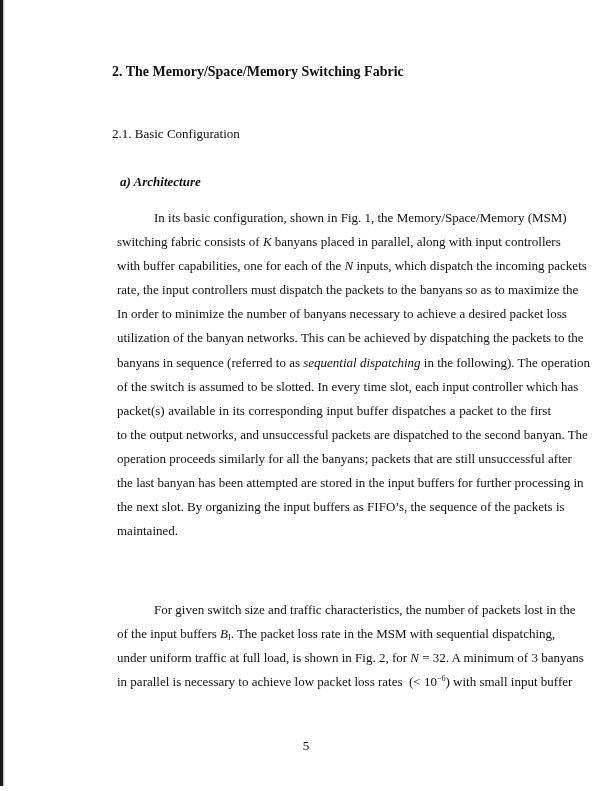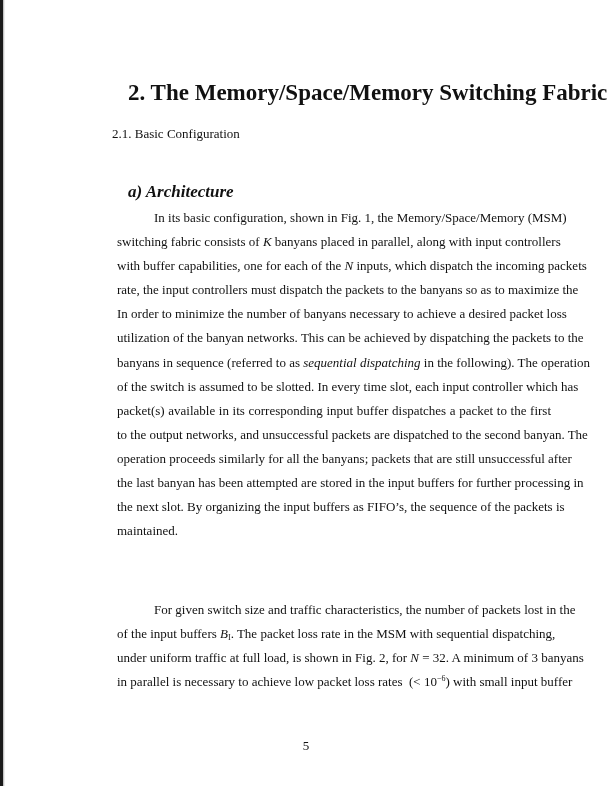--- a/index.html
+++ b/index.html
@@ -29,41 +29,41 @@
       top: 0;
       width: 2px;
       height: 786px;
       background: linear-gradient(to right, #7a7a7a, #ffffff);
       opacity: 0.6;
     }
     .chapter-title {
       position: absolute;
       left: 112px;
       top: 64px;
-      margin: 16px;
-      font-size: 23px;
+      margin: 0;
+      font-size: 14px;
       font-weight: bold;
       white-space: nowrap;
       letter-spacing: 0px;
     }
     .section-title {
       position: absolute;
       left: 112px;
       top: 126px;
       margin: 0;
       font-size: 13px;
       font-weight: normal;
       white-space: nowrap;
     }
     .subsection-title {
       position: absolute;
       left: 112px;
       top: 166px;
-      margin: 16px;
-      font-size: 17px;
+      margin: 8px;
+      font-size: 13px;
       font-style: italic;
       white-space: nowrap;
     }
     .para {
       position: absolute;
       left: 112px;
       width: 434px;
       margin: 5px;
       font-size: 13px;
       line-height: 24.1px;

